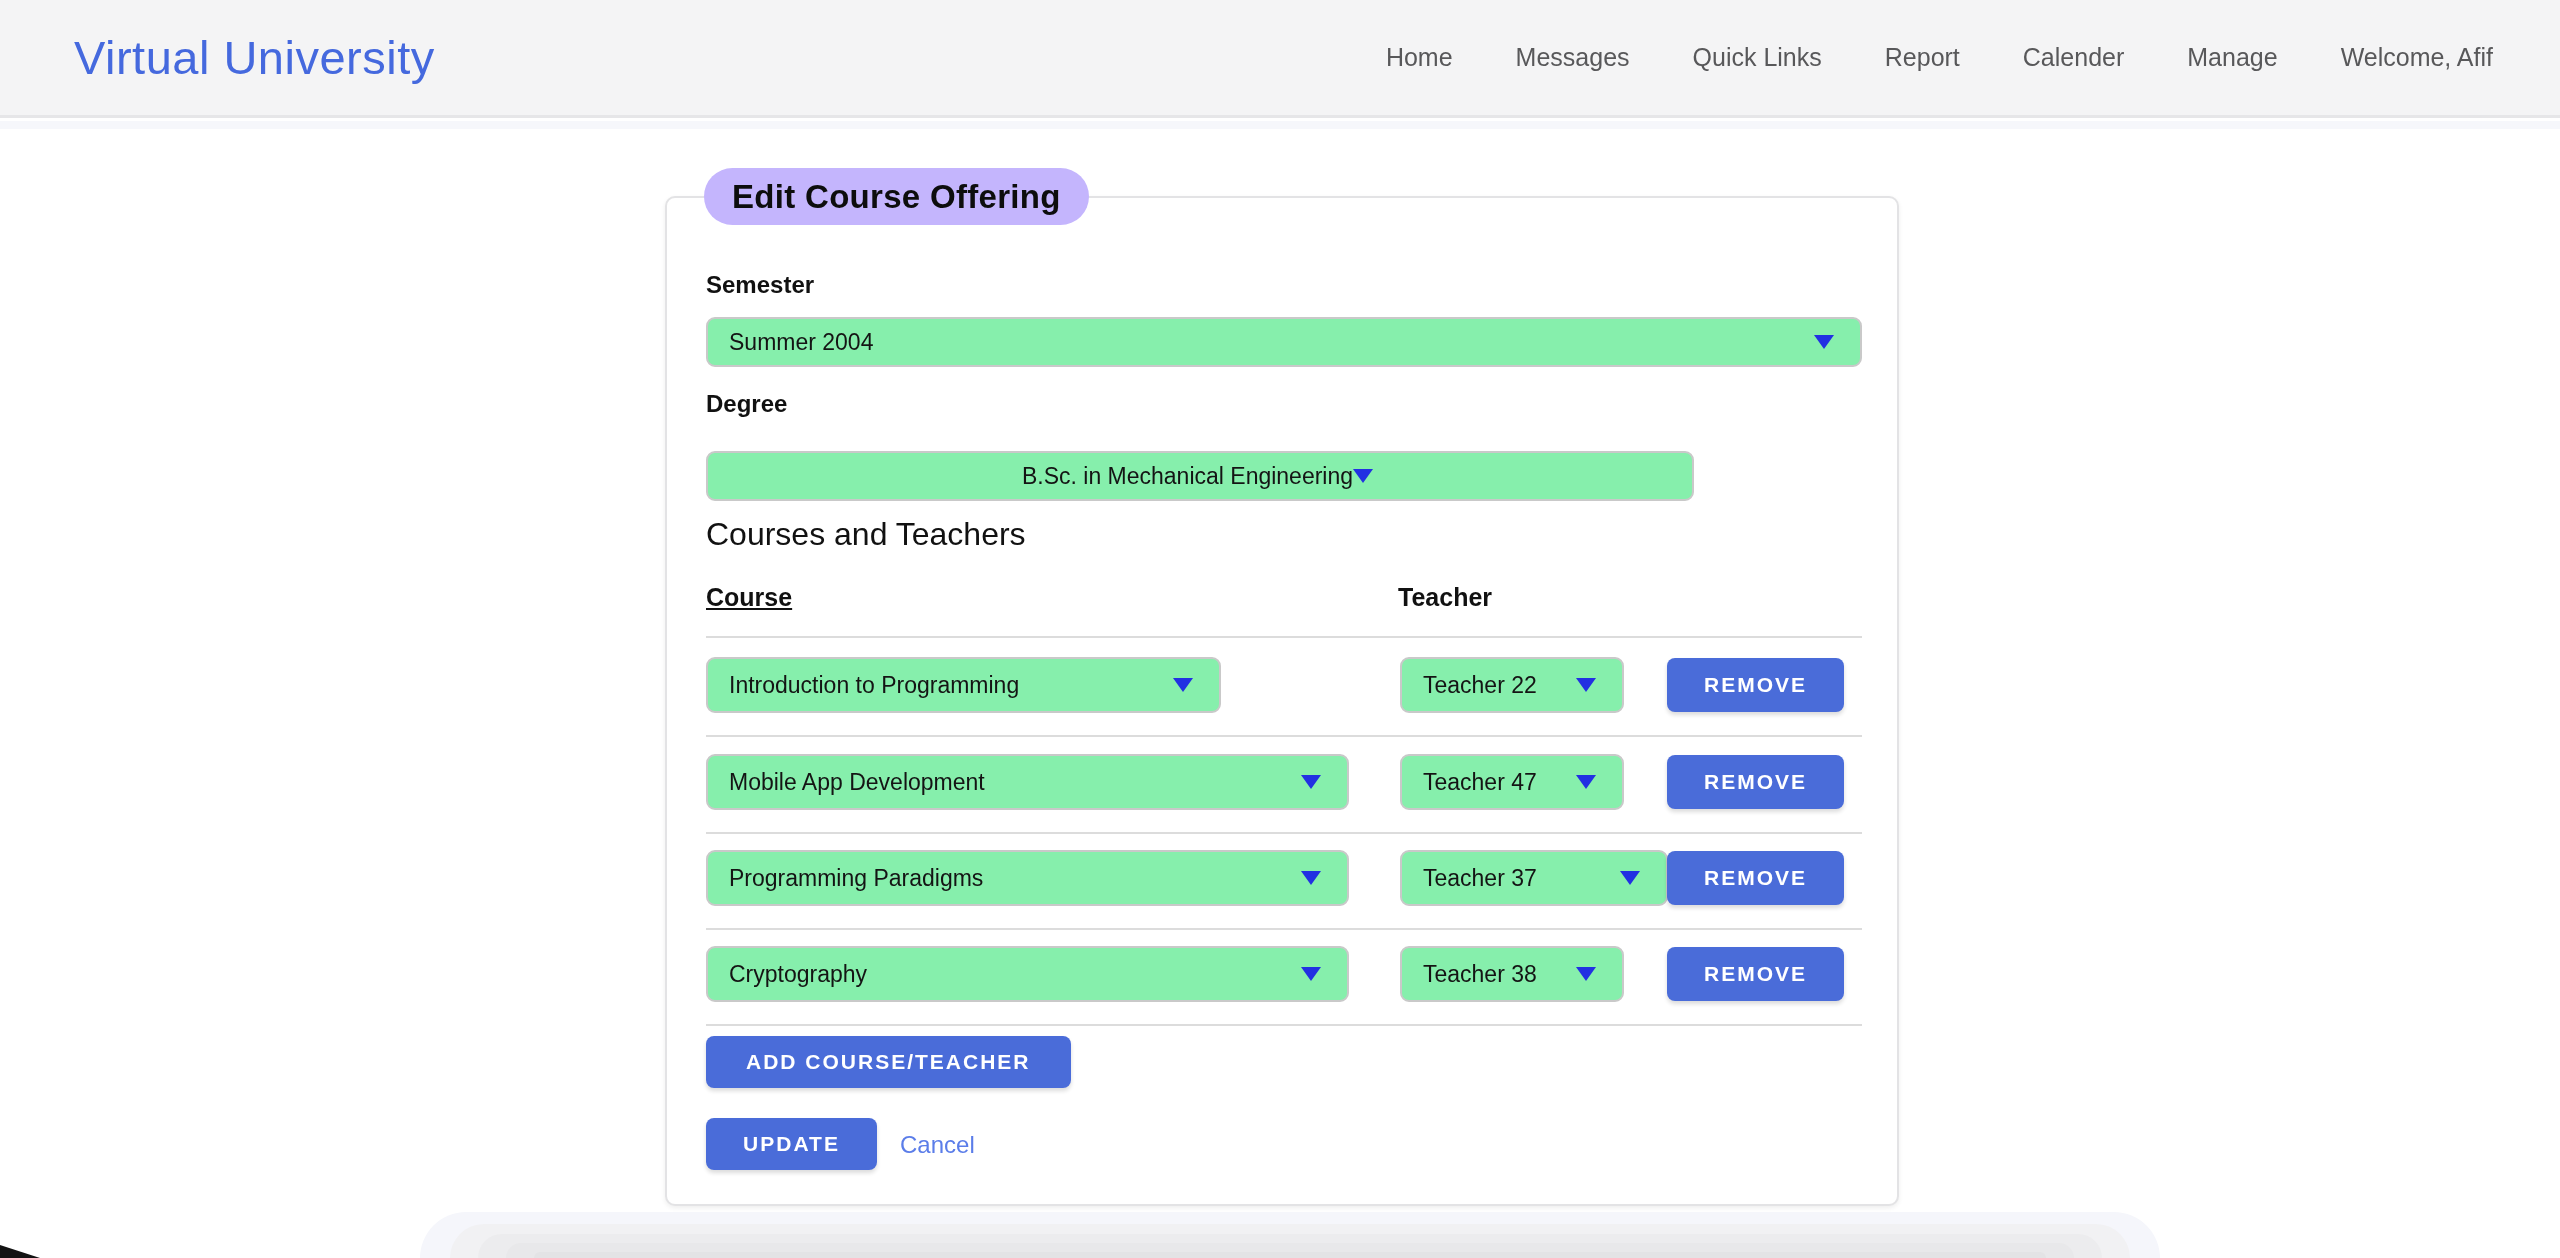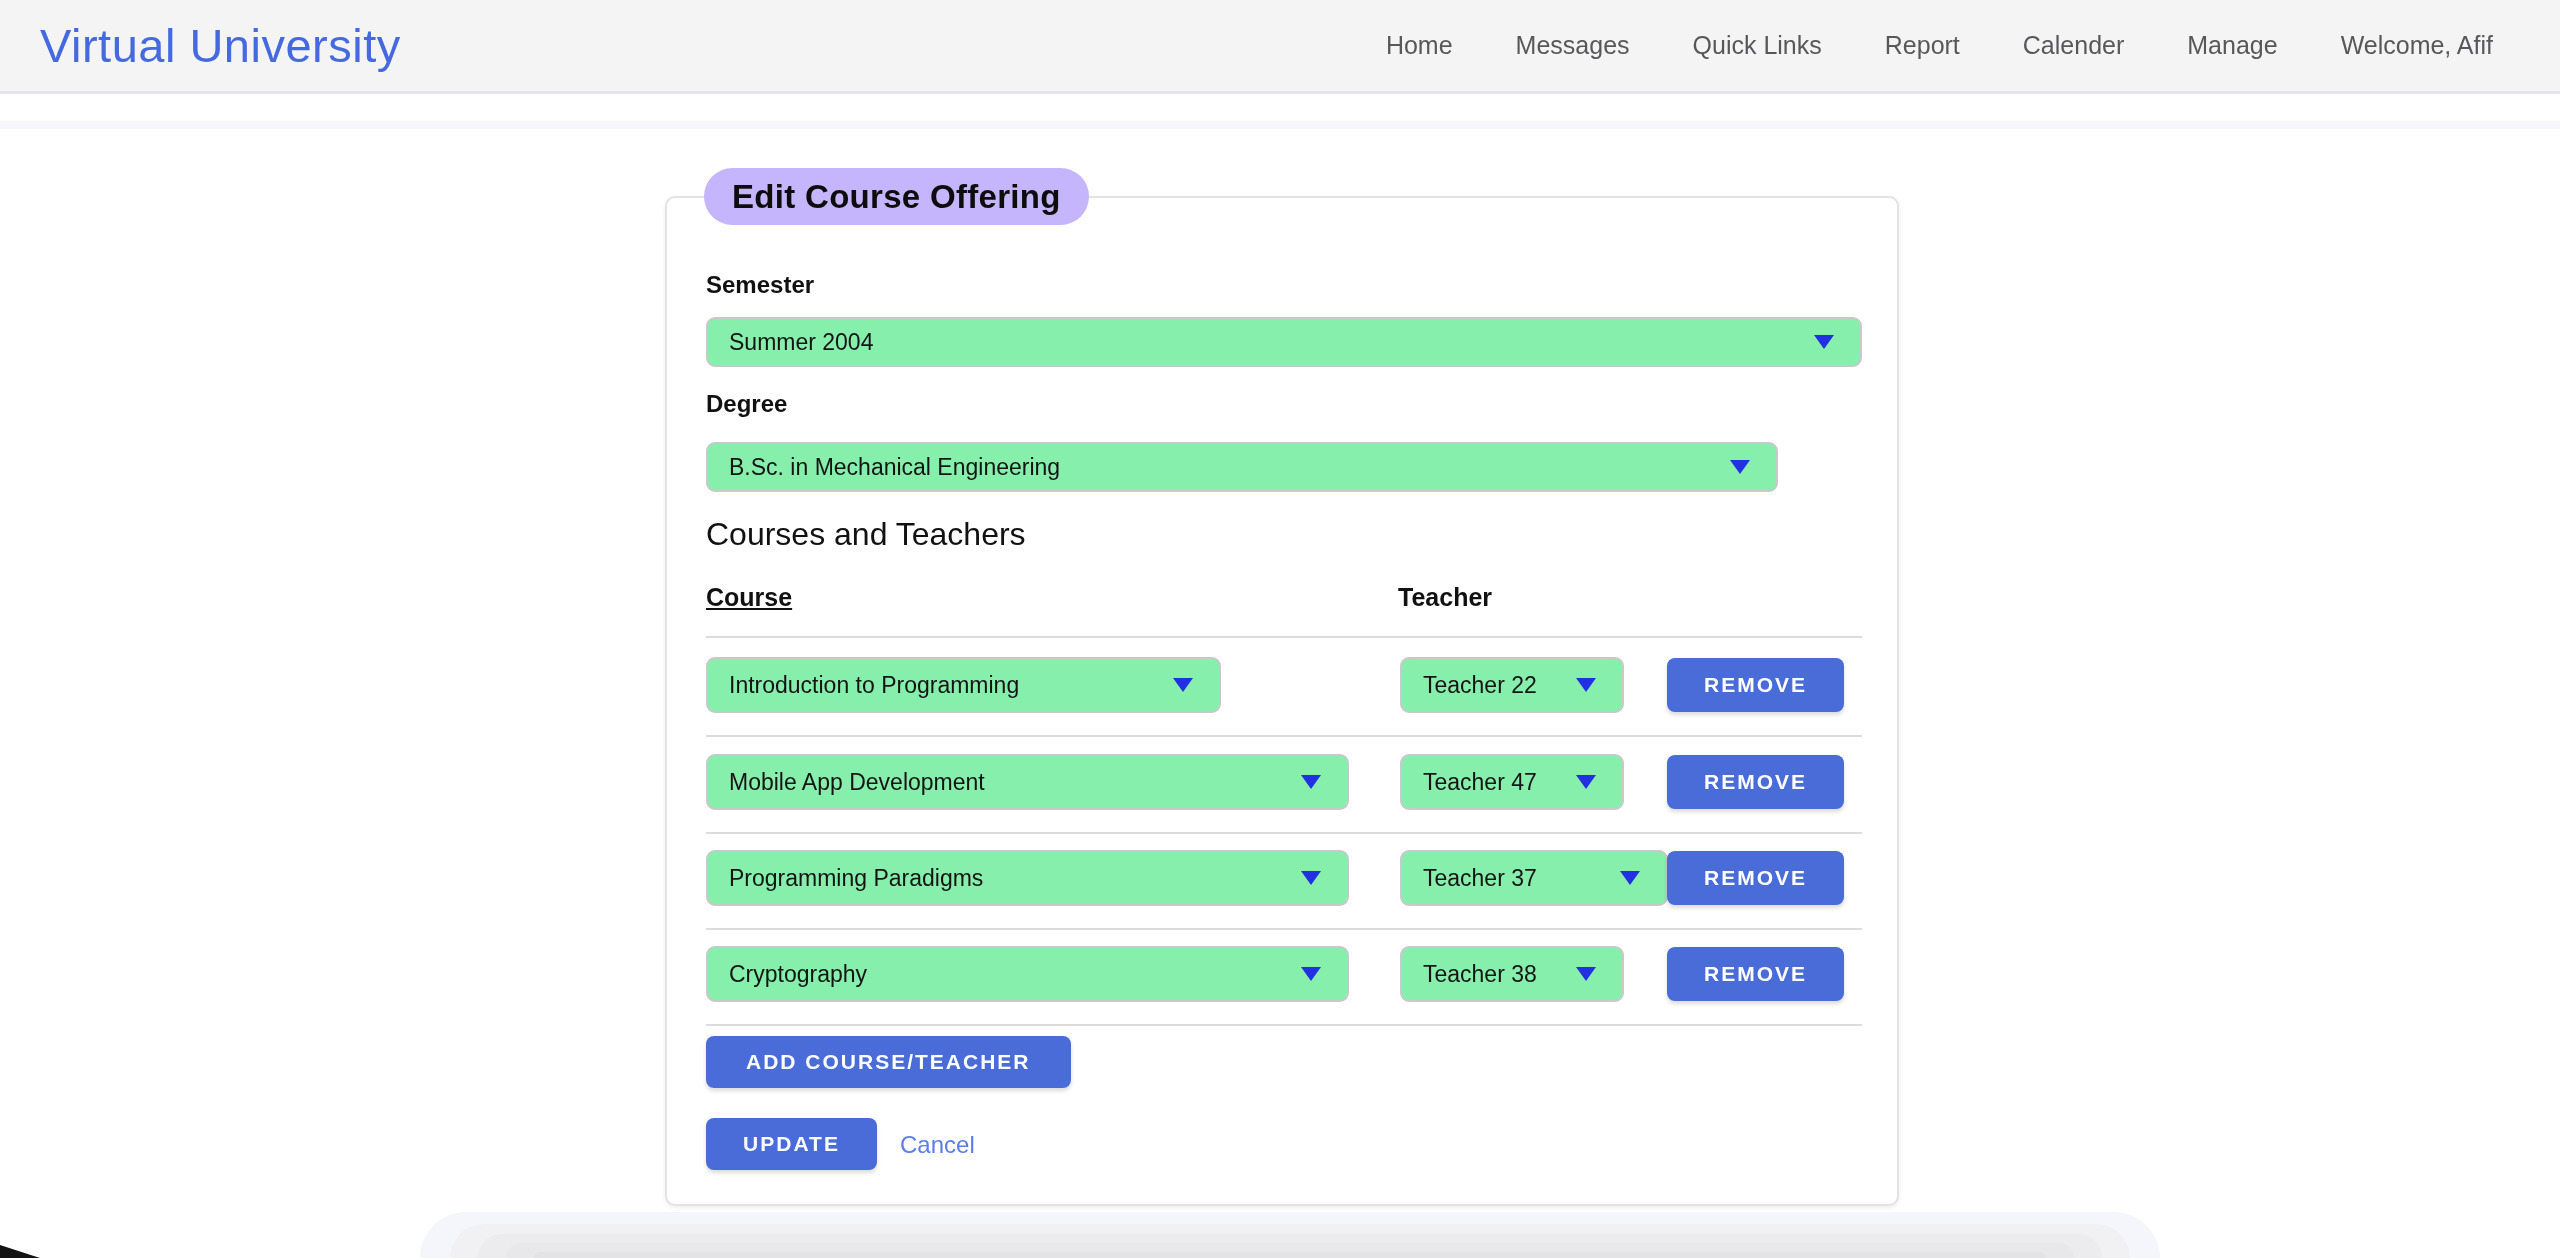--- a/index.html
+++ b/index.html
@@ -7,24 +7,24 @@
   body {
     font-family: "Liberation Sans", sans-serif;
     background: #ffffff;
     overflow: hidden;
     position: relative;
   }
   #stage { position: absolute; inset: 0; width: 2560px; height: 1258px; background: #fff; }
 
   
   .navbar {
-    position: absolute; left: 0; top: 0; width: 2560px; height: 94px;
+    position: absolute; left: 0; top: 0; width: 2560px; height: 118px;
     background: #f4f4f5;
     border-bottom: 3px solid #e6e6e8;
-    display: flex; align-items: center; justify-content: space-between;
+    display: flex; align-items: center; justify-content: space-between; padding-left: 34px;
   }
   .navbar-band {
     position: absolute; left: 0; top: 121px; width: 2560px; height: 8px;
     background: #f6f7fb;
   }
   .brand {
     margin-left: 40px;
     font-size: 47px; letter-spacing: 0.5px;
     color: #4569de;
     cursor: pointer;
@@ -133,21 +133,21 @@
 
     <div class="abs field-label" style="left:39px; top:73px;">Semester</div>
 
     <div class="select" style="left:39px; top:119px; width:1156px; height:50px;">
       <span class="select-text">Summer 2004</span>
       <span class="caret"></span>
     </div>
 
     <div class="abs field-label" style="left:39px; top:192px;">Degree</div>
 
-    <div class="select" style="left:39px; top:244px; width:1072px; height:50px;">
+    <div class="select" style="left:39px; top:253px; width:988px; height:50px;justify-content:center;">
       <span class="select-text">B.Sc. in Mechanical Engineering</span>
       <span class="caret"></span>
     </div>
 
     <div class="abs section-heading" style="left:39px; top:318px;">Courses and Teachers</div>
 
     <div class="abs col-label" style="left:39px; top:385px;text-decoration:underline;">Course</div>
     <div class="abs col-label" style="left:731px; top:385px;">Teacher</div>
 
     <div id="rows-host">

